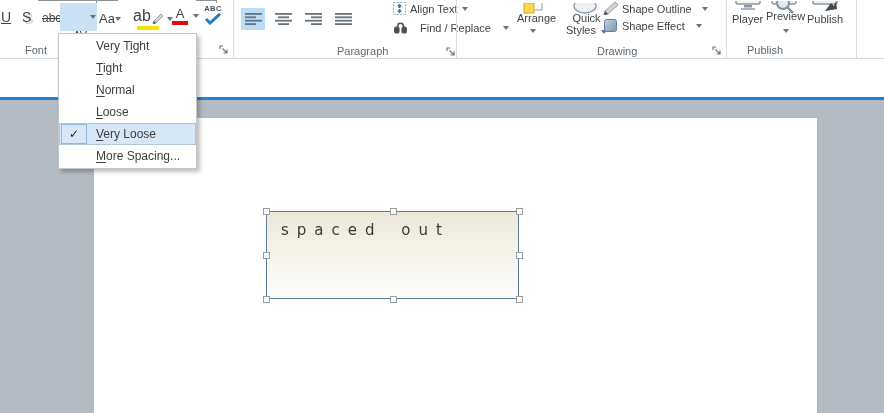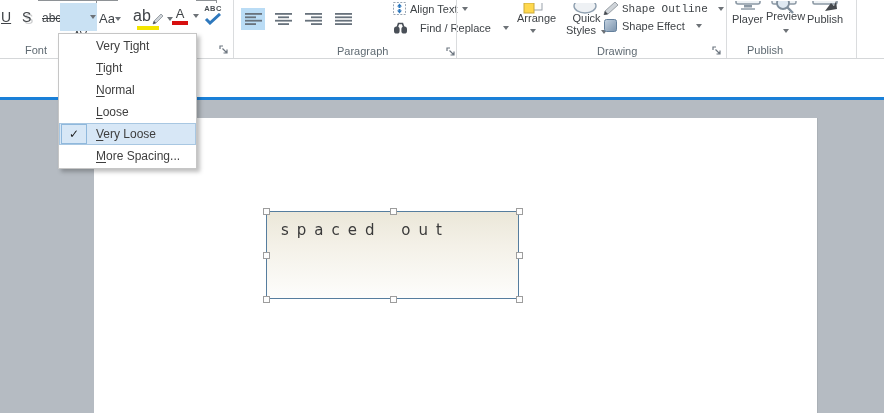--- a/index.html
+++ b/index.html
@@ -215,21 +215,21 @@
       </svg>
     </div>
     <div class="rbtn" style="left:566px;top:12px;">
       <span class="two-line-label rtext">
         <span>Quick</span><br>
         <span>Styles</span>
         <span class="caret" style="margin-left:2px;"></span>
       </span>
     </div>
 
-    <div class="rbtn" style="left:602px;top:2px;gap:4px;font-family:Liberation Mono, monospace;">
+    <div class="rbtn" style="left:602px;top:2px;gap:4px;">
       <svg width="16" height="13" viewBox="0 0 16 13">
         <path d="M13 0 L16 3 L6 12 L2 13 L3 9 Z" fill="#cfd4d9" stroke="#878e96" stroke-width="0.8"></path>
         <path d="M3 9 L6 12 L2 13 Z" fill="#45494e"></path>
       </svg>
       <span class="rtext row-btn-label">Shape Outline</span>
       <span class="caret" style="margin-left:6px;"></span>
     </div>
 
     <div class="rbtn" style="left:604px;top:19px;gap:5px;">
       <svg width="13" height="13" viewBox="0 0 13 13">

